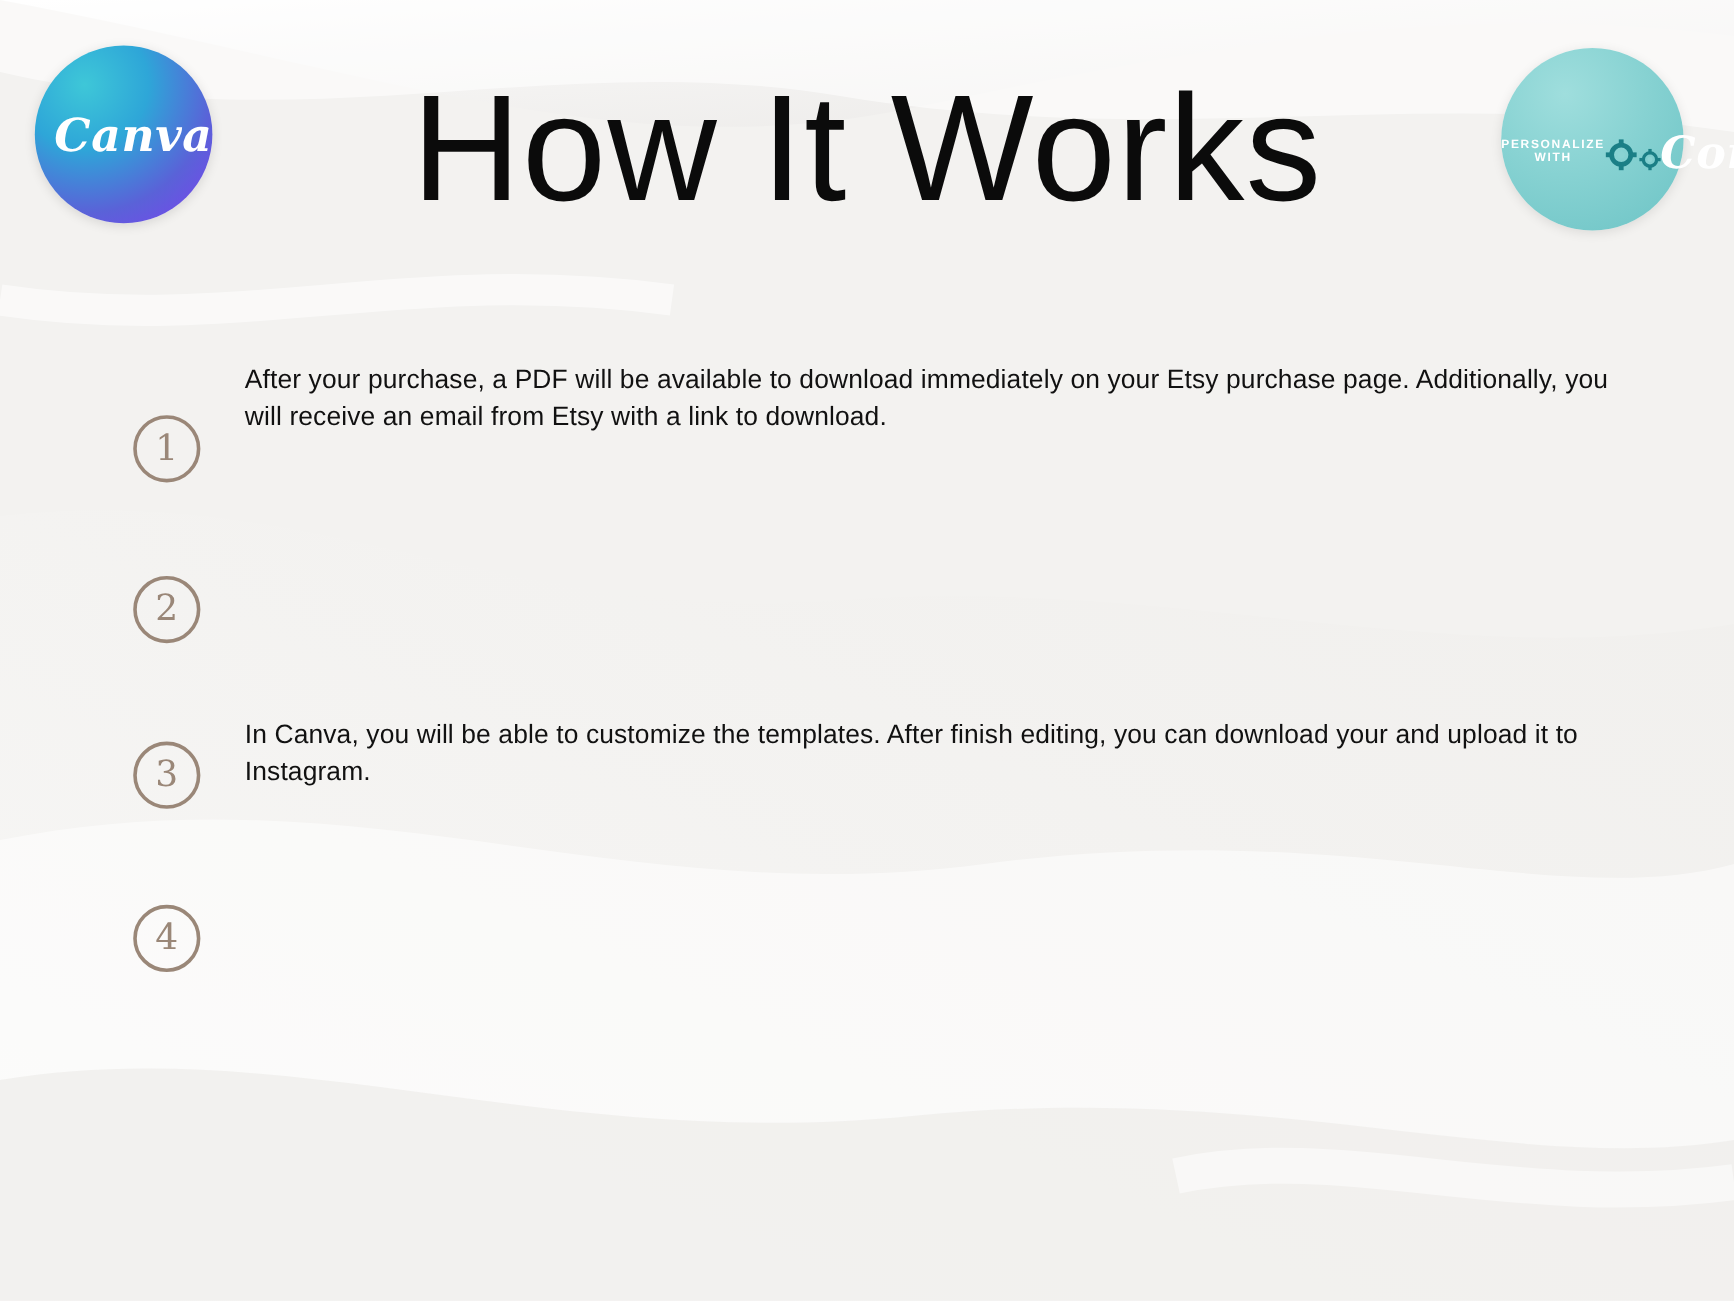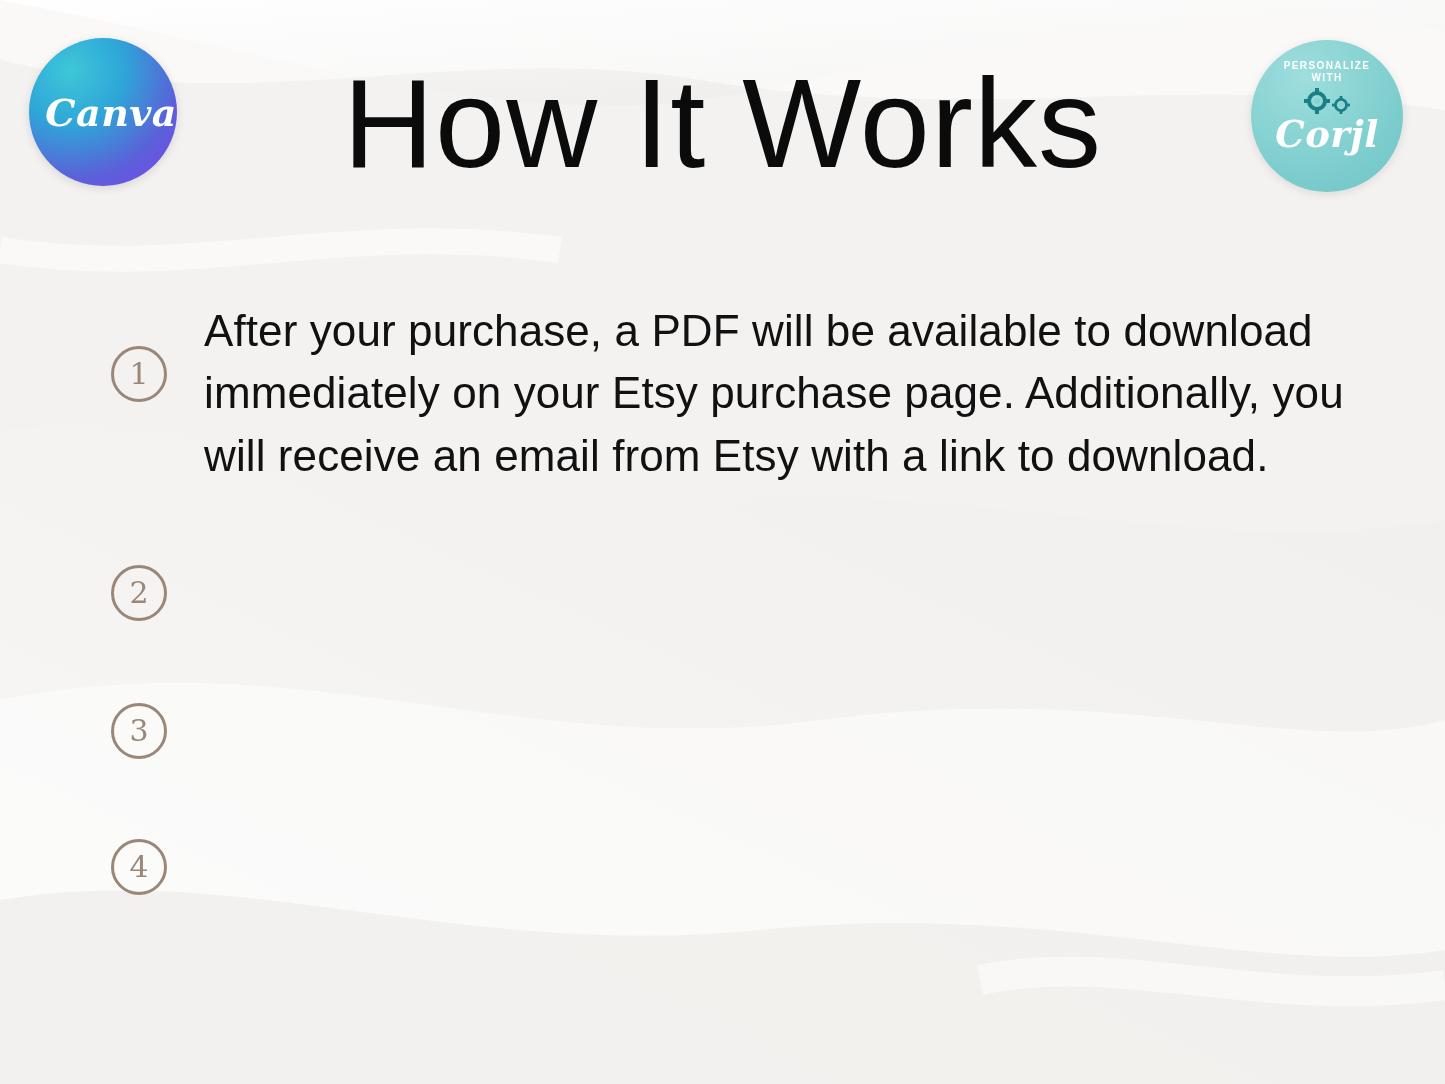--- a/index.html
+++ b/index.html
@@ -53,21 +53,21 @@
   #corjl-badge {
     position: absolute;
     right: 42px;
     top: 40px;
     width: 152px;
     height: 152px;
     border-radius: 50%;
     background: radial-gradient(circle at 35% 25%, #9fdedd 0%, #87d2d2 45%, #6cc3c5 100%);
     box-shadow: 0 2px 10px rgba(0,0,0,0.10);
     display: flex;
-    flex-direction: column;
+    flex-direction: row;
     align-items: center;
     justify-content: flex-start;
     padding-top: 20px;
     box-sizing: border-box;
   }
   #corjl-badge .corjl-top {
     color: #ffffff;
     font-size: 10px;
     letter-spacing: 1.4px;
     font-weight: bold;
@@ -138,21 +138,21 @@
     justify-content: center;
     font-family: "DejaVu Serif", serif;
     font-size: 30px;
     line-height: 1;
     box-sizing: border-box;
   }
   .step .txt {
     flex: 1;
     color: #111111;
     font-family: "Liberation Sans", sans-serif;
-    font-size: 44px;
+    font-size: 22px;
     line-height: 1.42;
     letter-spacing: 0.1px;
   }
   .step1 .num-wrap { padding-top: 46px; }
   .step2 .num-wrap { padding-top: 22px; }
   .step3 .num-wrap { padding-top: 22px; }
   .step4 .num-wrap { padding-top: 22px; }
   .step1 { margin-bottom: 56px; }
   .step2 { margin-bottom: 60px; }
   .step3 { margin-bottom: 58px; }
@@ -230,20 +230,21 @@
     <div class="step step2">
       <div class="num-wrap">
         <div class="num">2</div>
       </div>
     </div>
 
     <div class="step step3">
       <div class="num-wrap">
         <div class="num">3</div>
       </div>
+      <div class="txt">In Canva, you will be able to customize the templates. After finish editing, you can download your and upload it to Instagram.</div>
     </div>
 
     <div class="step step4">
       <div class="num-wrap">
         <div class="num">4</div>
       </div>
     </div>
 
   </div>
 </div>

